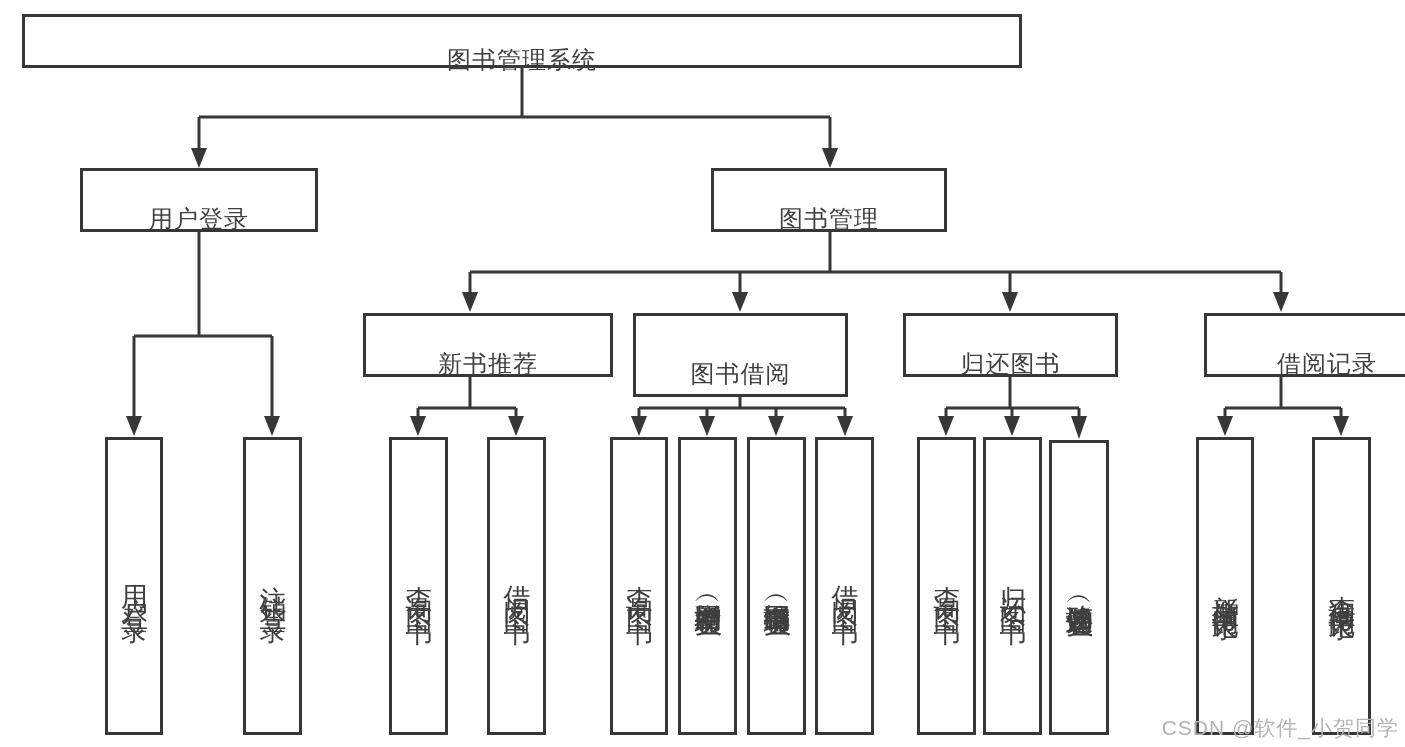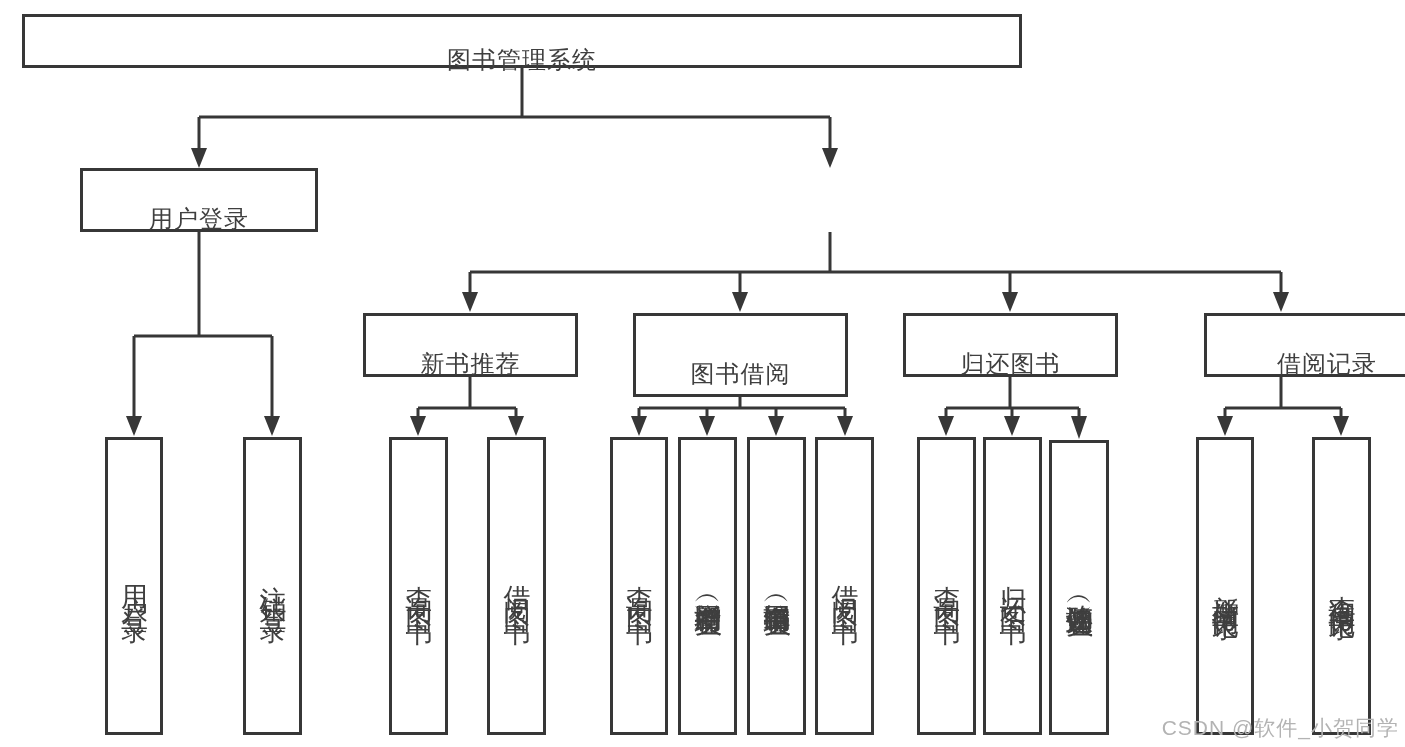--- a/index.html
+++ b/index.html
@@ -121,22 +121,25 @@
     </g>
   </svg>
 
   <div class="node hnode" style="left:22px;top:14px;width:1000px;height:54px">
     <span>图书管理系统</span>
   </div>
 
   <div class="node hnode" style="left:80px;top:168px;width:238px;height:64px">
     <span>用户登录</span>
   </div>
+  <div class="node hnode" style="left:711px;top:168px;width:236px;height:64px">
+    <span>图书管理</span>
+  </div>
 
-  <div class="node hnode" style="left:363px;top:313px;width:215px;height:64px">
+  <div class="node hnode" style="left:363px;top:313px;width:250px;height:64px">
     <span>新书推荐</span>
   </div>
   <div class="node hnode" style="left:633px;top:313px;width:215px;height:84px">
     <span>图书借阅</span>
   </div>
   <div class="node hnode" style="left:903px;top:313px;width:215px;height:64px">
     <span>归还图书</span>
   </div>
   <div class="node hnode" style="left:1204px;top:313px;width:246px;height:64px">
     <span>借阅记录</span>

